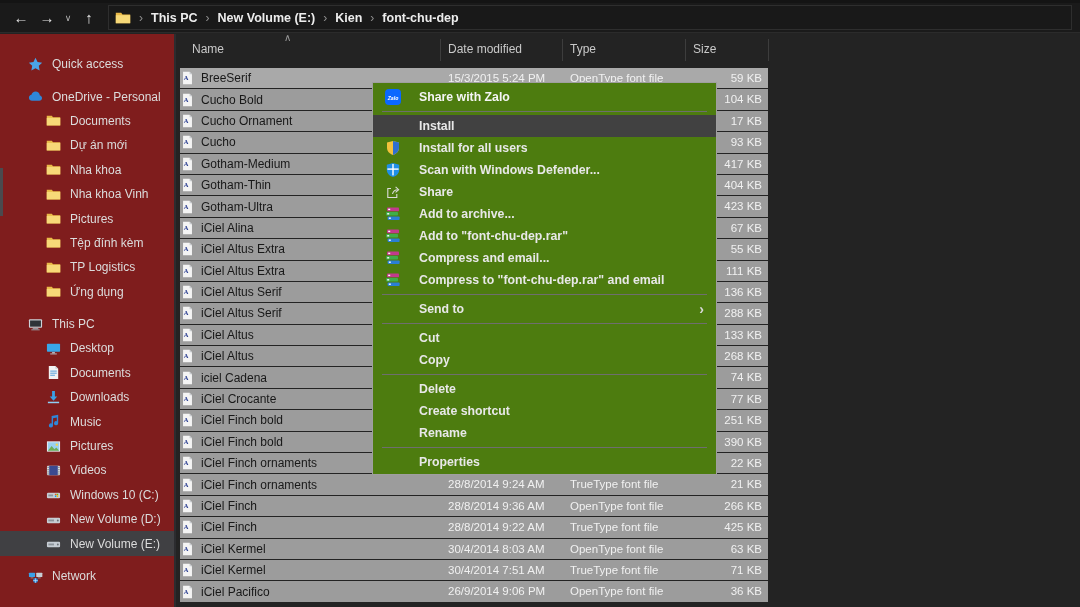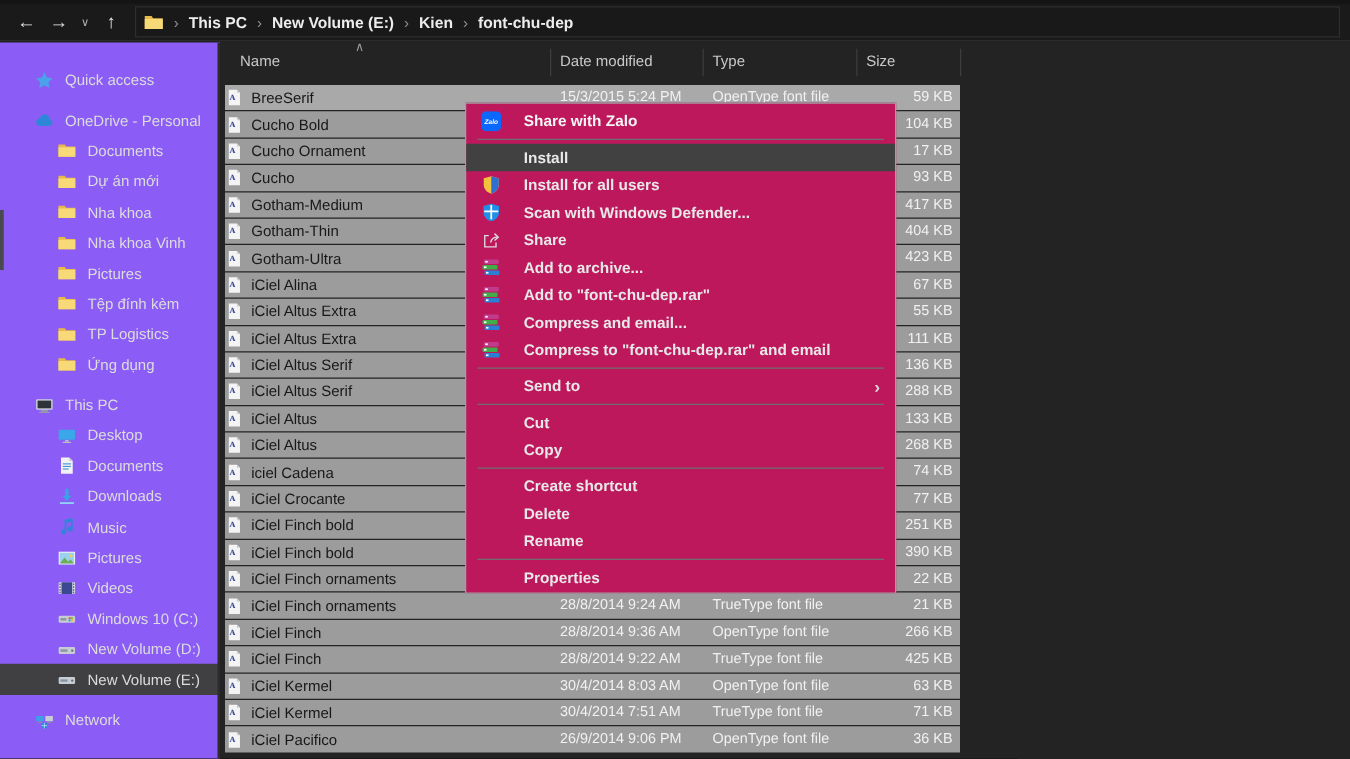--- a/index.html
+++ b/index.html
@@ -23,21 +23,21 @@
     flex:1;height:25px;margin:0 8px 0 6px;background:#191919;
     border:1px solid #2e2e2e;display:flex;align-items:center;padding-left:6px;
   }
   .crumb-sep{color:#8f8f8f;font-size:12px;padding:0 8px;}
   .crumb{color:#ededed;font-size:12.5px;font-weight:bold;}
   .icon16{width:16px;height:16px;display:inline-block;flex:0 0 auto;}
   .icon16 svg,{width:100%;height:100%;}
   
   .sidebar{
     position:absolute;top:34px;left:0;width:176px;bottom:0;
-    background:#8b5cf6;padding-top:18px;overflow:hidden;
+    background:#7f1d1d;padding-top:18px;overflow:hidden;
   }
   .side-item{height:24.4px;display:flex;align-items:center;padding-left:28px;
     color:#dcdcdc;font-size:12px;white-space:nowrap;}
   .side-item.indent{padding-left:46px;}
   .side-item.gap{margin-top:8px;}
   .side-item.selected{background:#404043;}
   .sicon{width:15px;height:15px;margin-right:9px;flex:0 0 auto;}
   .sicon svg{width:15px;height:15px;display:block;}
   .side-divider{position:absolute;top:0;bottom:0;right:0;width:2px;background:#2c2c2f;}
   .edge-thumb{position:absolute;left:0;top:168px;width:3px;height:48px;background:#4a4a4e;z-index:5;}
@@ -56,21 +56,21 @@
     color:#181818;font-size:12px;white-space:nowrap;}
   .ficon{width:13px;height:14px;margin-right:7px;flex:0 0 auto;}
   .ficon svg{width:13px;height:14px;display:block;}
   .cell-date,.cell-type,.cell-size{position:absolute;top:0;line-height:20.4px;
     color:#f1f1f1;font-size:11.5px;white-space:nowrap;}
   .cell-date{left:268px;} .cell-type{left:390px;}
   .cell-size{right:6px;text-align:left;}
   
   .ctxmenu{
     position:absolute;left:372px;top:82px;width:345px;height:393px;
-    background:#be185d;border:1px solid #9f9f9f;padding-top:3px;z-index:10;
+    background:#4d7c0f;border:1px solid #9f9f9f;padding-top:3px;z-index:10;
   }
   .menu-item{position:relative;height:22px;line-height:22px;padding-left:46px;
     color:#e8e8e8;font-size:12.3px;white-space:nowrap;font-weight:bold;}
   .menu-item.bold{font-weight:bold;color:#f5f5f5;}
   .menu-item.highlight{background:#414141;}
   .micon{position:absolute;left:12px;top:3px;width:16px;height:16px;}
   .micon svg{width:16px;height:16px;display:block;}
   .msub{position:absolute;right:12px;top:0;color:#d8d8d8;font-size:14px;}
   .menu-sep{height:1px;background:#6e6e6e;margin:3px 9px;}
 </style>
@@ -831,26 +831,26 @@
     
   </div>
       <div class="menu-item">
     
     <span class="mlabel">Copy</span>
     
   </div>
       <div class="menu-sep"></div>
       <div class="menu-item">
     
+    <span class="mlabel">Delete</span>
+    
+  </div>
+      <div class="menu-item">
+    
     <span class="mlabel">Create shortcut</span>
-    
-  </div>
-      <div class="menu-item">
-    
-    <span class="mlabel">Delete</span>
     
   </div>
       <div class="menu-item">
     
     <span class="mlabel">Rename</span>
     
   </div>
       <div class="menu-sep"></div>
       <div class="menu-item">
     

